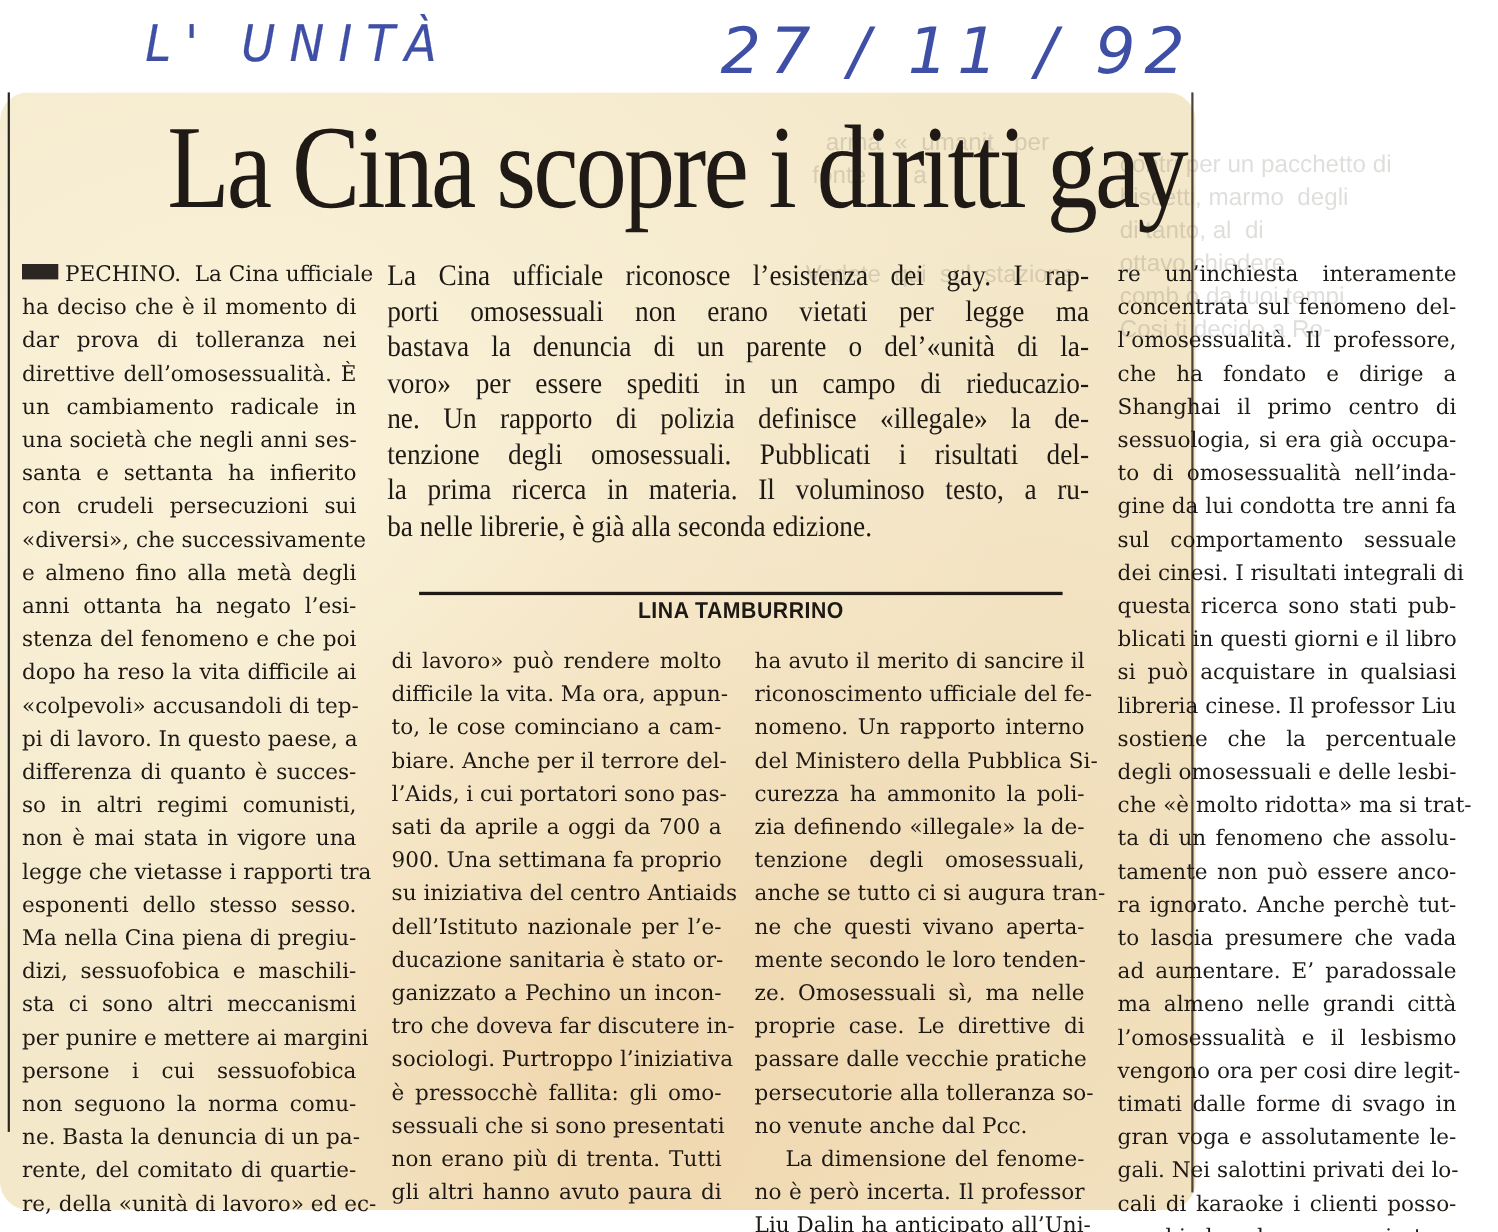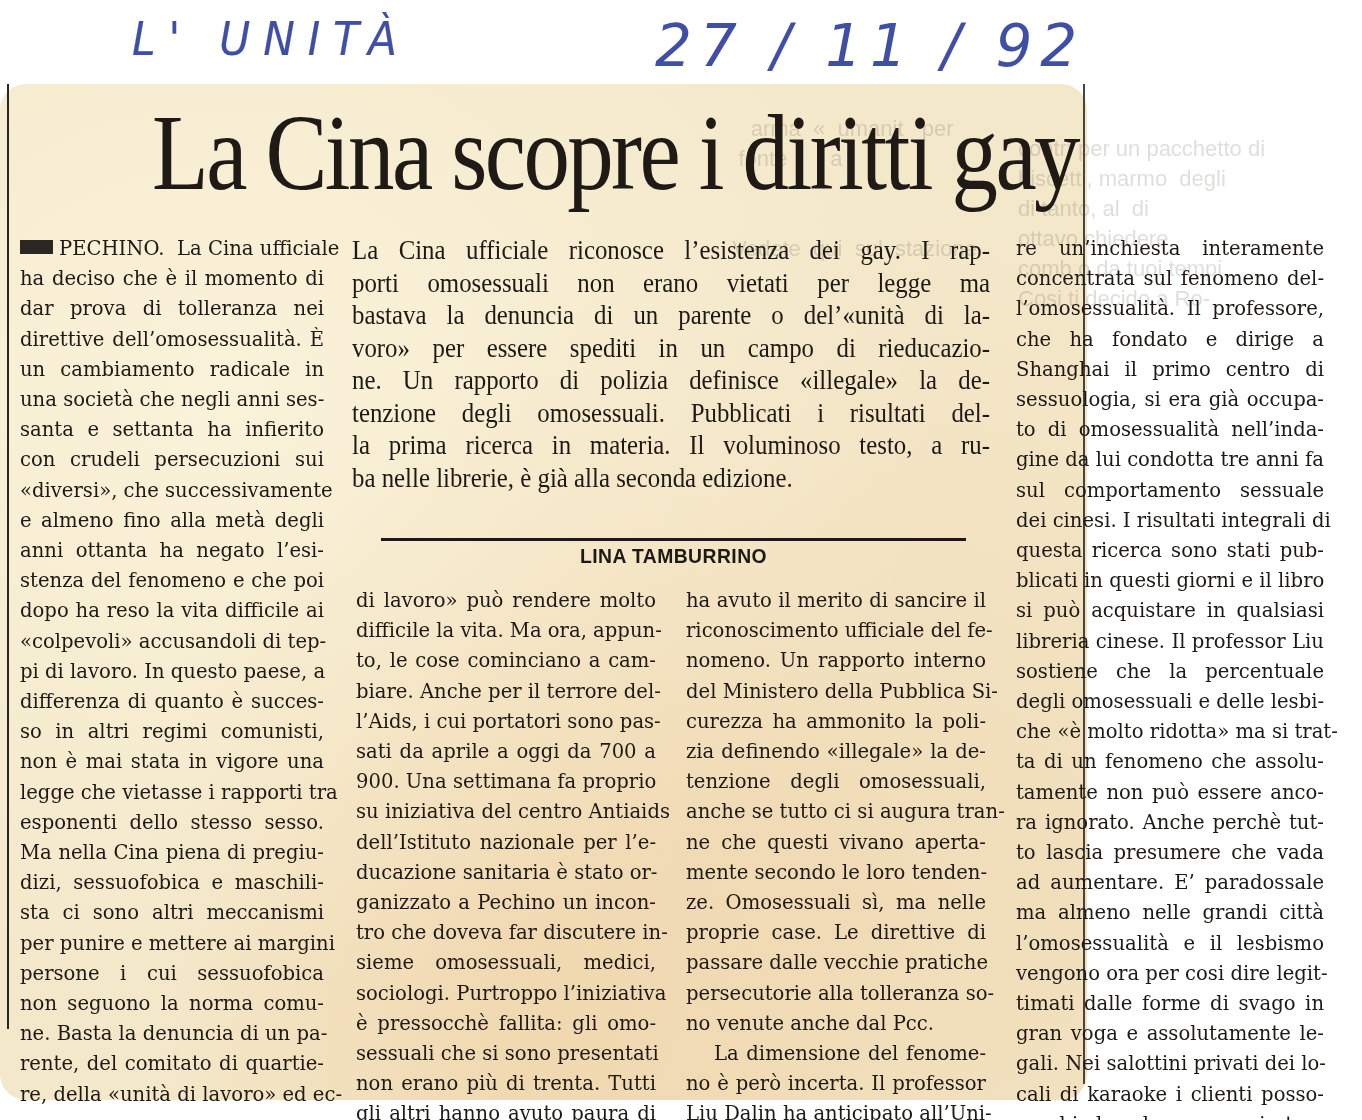--- a/index.html
+++ b/index.html
@@ -251,21 +251,20 @@
     <span class="line">to, le cose cominciano a cam-</span>
     <span class="line">biare. Anche per il terrore del-</span>
     <span class="line">l’Aids, i cui portatori sono pas-</span>
     <span class="line">sati da aprile a oggi da 700 a</span>
     <span class="line">900. Una settimana fa proprio</span>
     <span class="line">su iniziativa del centro Antiaids</span>
     <span class="line">dell’Istituto nazionale per l’e-</span>
     <span class="line">ducazione sanitaria è stato or-</span>
     <span class="line">ganizzato a Pechino un incon-</span>
     <span class="line">tro che doveva far discutere in-</span>
-    <span class="line">sieme omosessuali, medici,</span>
     <span class="line">sociologi. Purtroppo l’iniziativa</span>
     <span class="line">è pressocchè fallita: gli omo-</span>
     <span class="line">sessuali che si sono presentati</span>
     <span class="line">non erano più di trenta. Tutti</span>
     <span class="line">gli altri hanno avuto paura di</span>
 
   </div>
 
   <div class="col col3">
     <span class="line">ha avuto il merito di sancire il</span>

